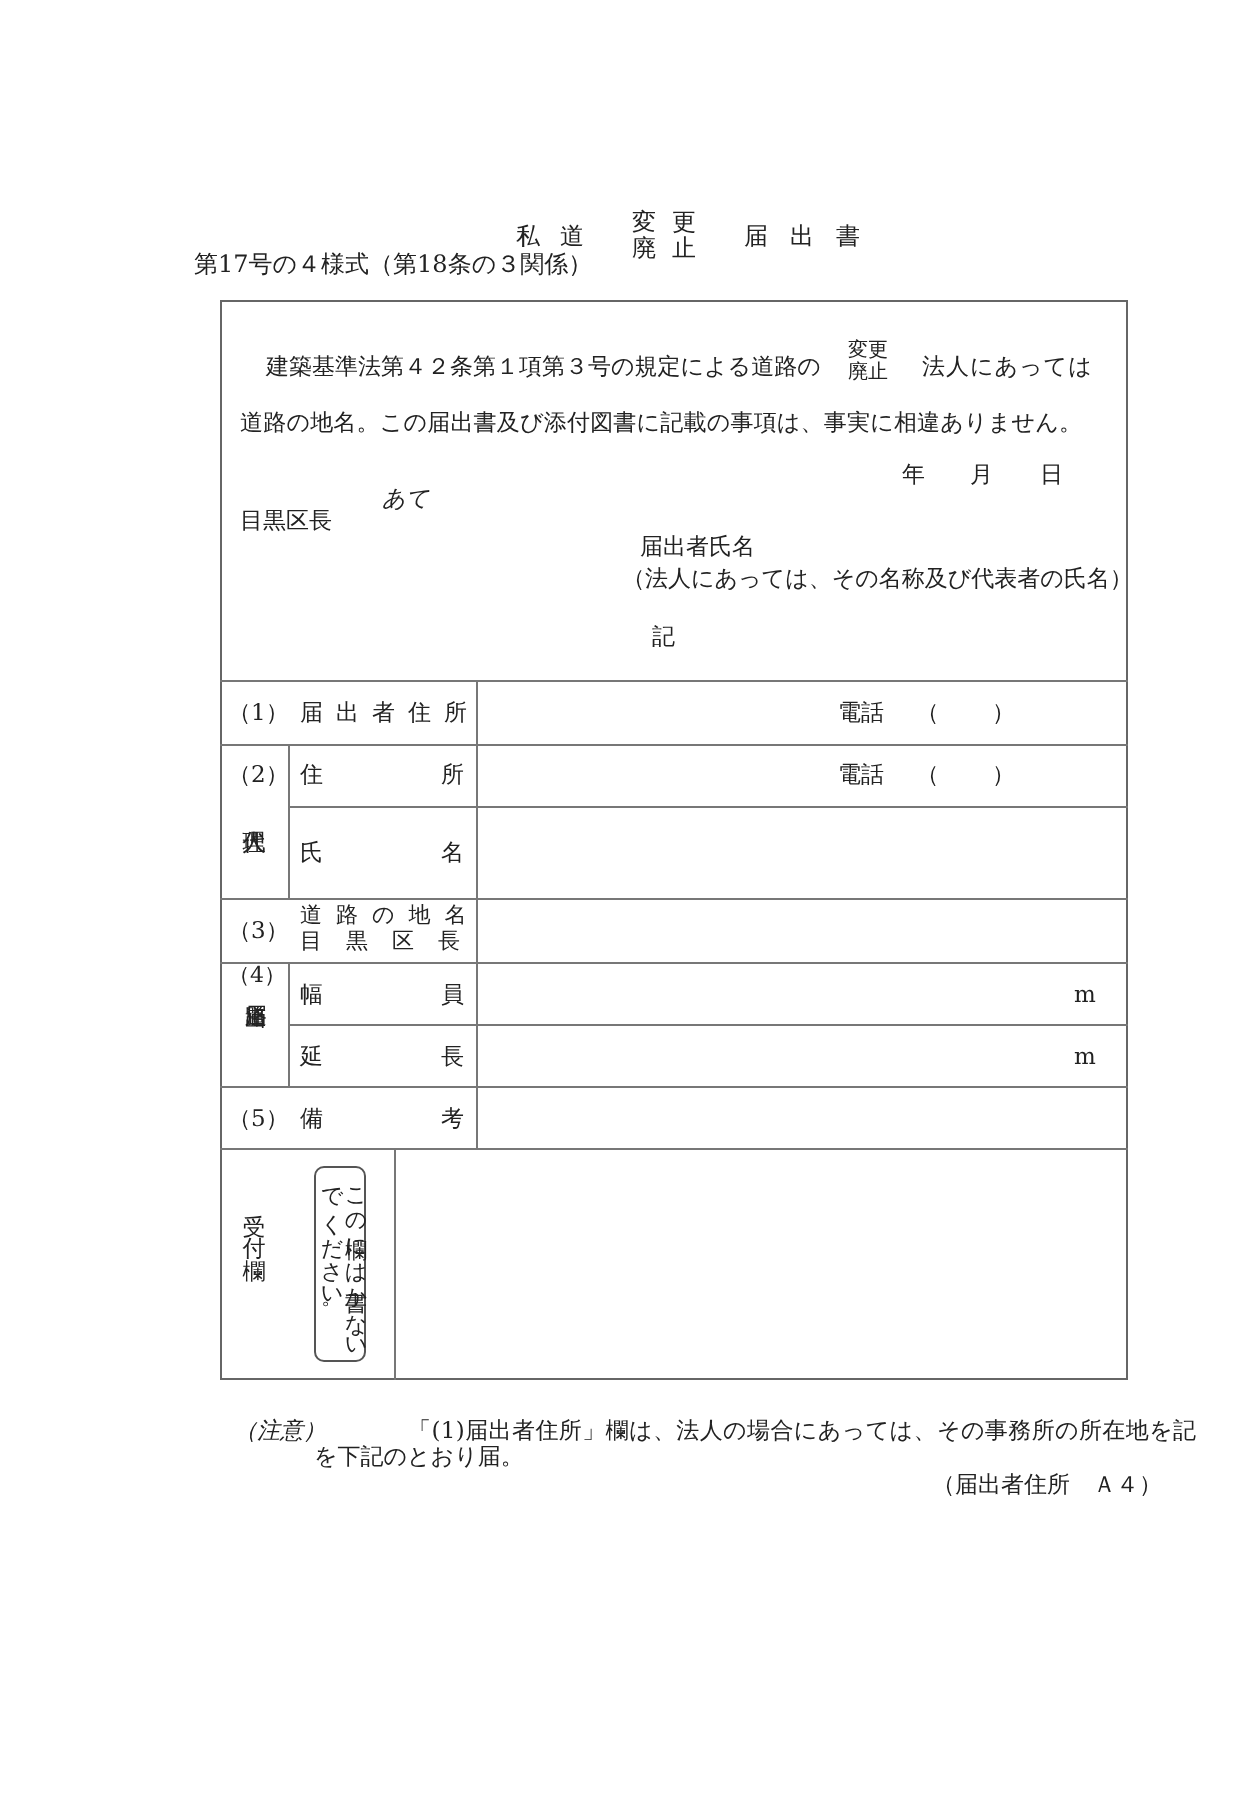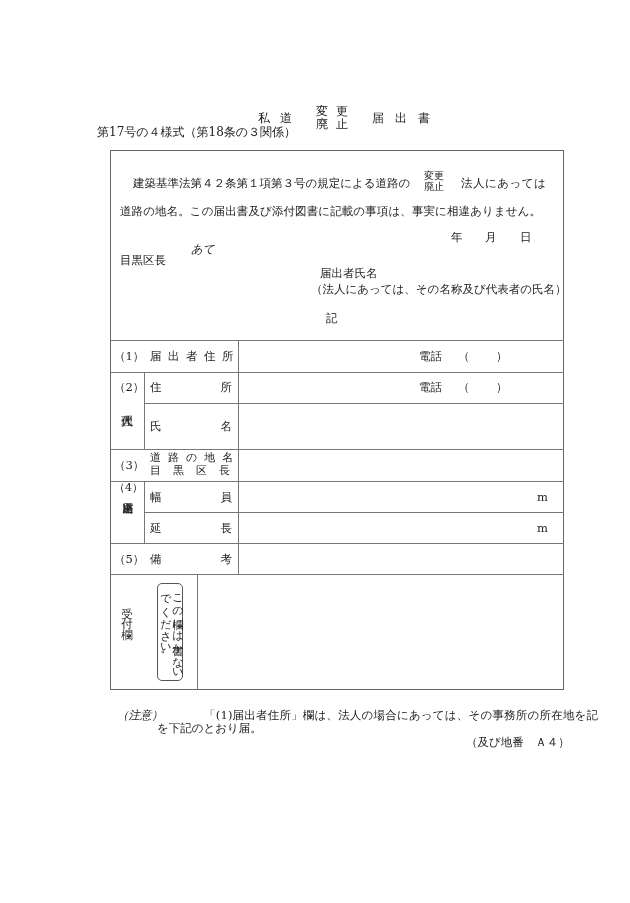--- a/index.html
+++ b/index.html
@@ -126,13 +126,13 @@
 <div class="cell-input" style="left:240px; top:545px; width:322px; height:28px;"></div>
 
 <div class="vertical" style="left:121px; top:598px; letter-spacing:11px; font-size:11.5px;">受付欄</div>
 <div class="bracket" style="left:157px; top:583px; width:24px; height:96px;"></div>
 <div class="vertical" style="left:159px; top:586px; height:92px; font-size:11px; line-height:12px;">この欄には書かないでください。</div>
 <div class="cell-input" style="left:199px; top:576px; width:363px; height:112px;"></div>
 
 <div class="txt" style="left:117px; top:708px;font-style:italic;">（注意）</div>
 <div class="txt" style="left:156px; top:708px; letter-spacing:0.2px;margin-left:48px;">「(1)届出者住所」欄は、法人の場合にあっては、その事務所の所在地を記</div>
 <div class="txt" style="left:157px; top:721px;">を下記のとおり届。</div>
-<div class="txt" style="left:466px; top:735px;">（及び地番　Ａ４）</div>
+<div class="txt" style="left:466px; top:735px;">（届出者住所　Ａ４）</div>
 
 </body></html>

